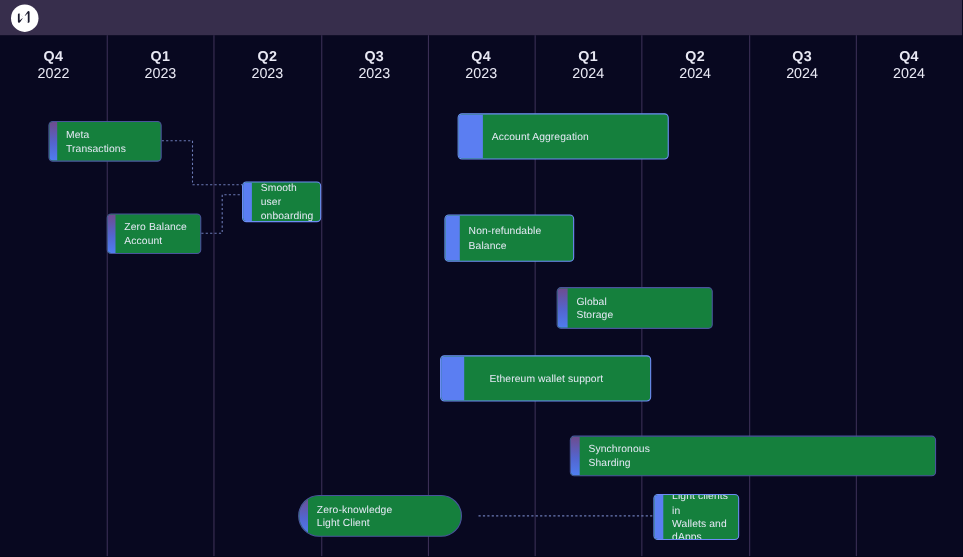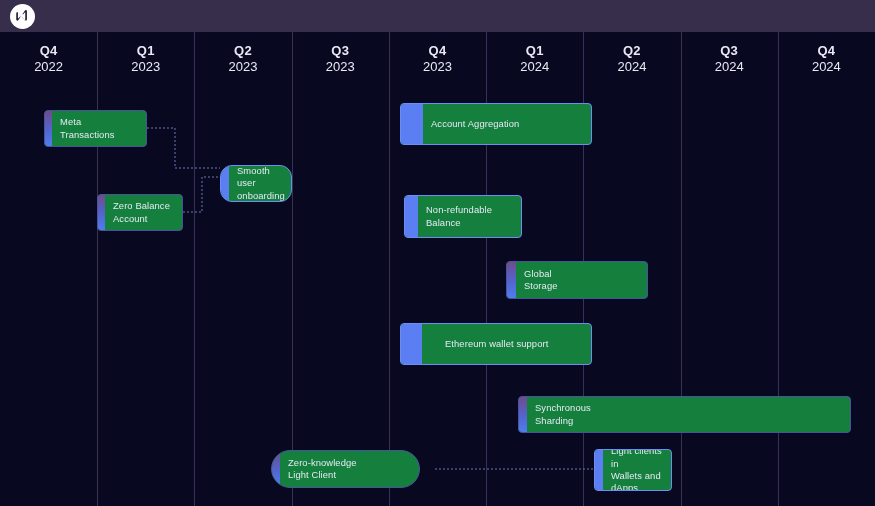--- a/index.html
+++ b/index.html
@@ -158,26 +158,26 @@
       <div class="card thinbar" style="left: 44px; top: 110px; width: 103px; height: 37px;">
         <div class="bar grad" style="width: 7px;"></div>
         <div class="txt" style="margin-left: 15px;">Meta
 Transactions</div>
       </div>
       <div class="card thinbar" style="left: 97px; top: 194px; width: 86px; height: 37px;">
         <div class="bar grad" style="width: 7px;"></div>
         <div class="txt" style="margin-left: 15px;">Zero Balance
 Account</div>
       </div>
-      <div class="card bluecard" style="left: 220px; top: 165px; width: 72px; height: 37px; border-radius: 12px;">
+      <div class="card bluecard" style="left: 220px; top: 165px; width: 72px; height: 37px;">
         <div class="bar blue" style="width: 8px;"></div>
         <div class="txt" style="margin-left: 16px;">Smooth user
 onboarding</div>
       </div>
-      <div class="card bluecard" style="left: 400px; top: 103px; width: 192px; height: 42px;">
+      <div class="card bluecard" style="left: 416px; top: 103px; width: 192px; height: 42px;">
         <div class="bar blue" style="width: 22px;"></div>
         <div class="txt" style="margin-left: 30px;">Account Aggregation</div>
       </div>
       <div class="card bluecard" style="left: 404px; top: 195px; width: 118px; height: 43px;">
         <div class="bar blue" style="width: 13px;"></div>
         <div class="txt" style="margin-left: 21px;">Non-refundable
 Balance</div>
       </div>
       <div class="card thinbar" style="left: 506px; top: 261px; width: 142px; height: 38px;">
         <div class="bar grad" style="width: 9px;"></div>

